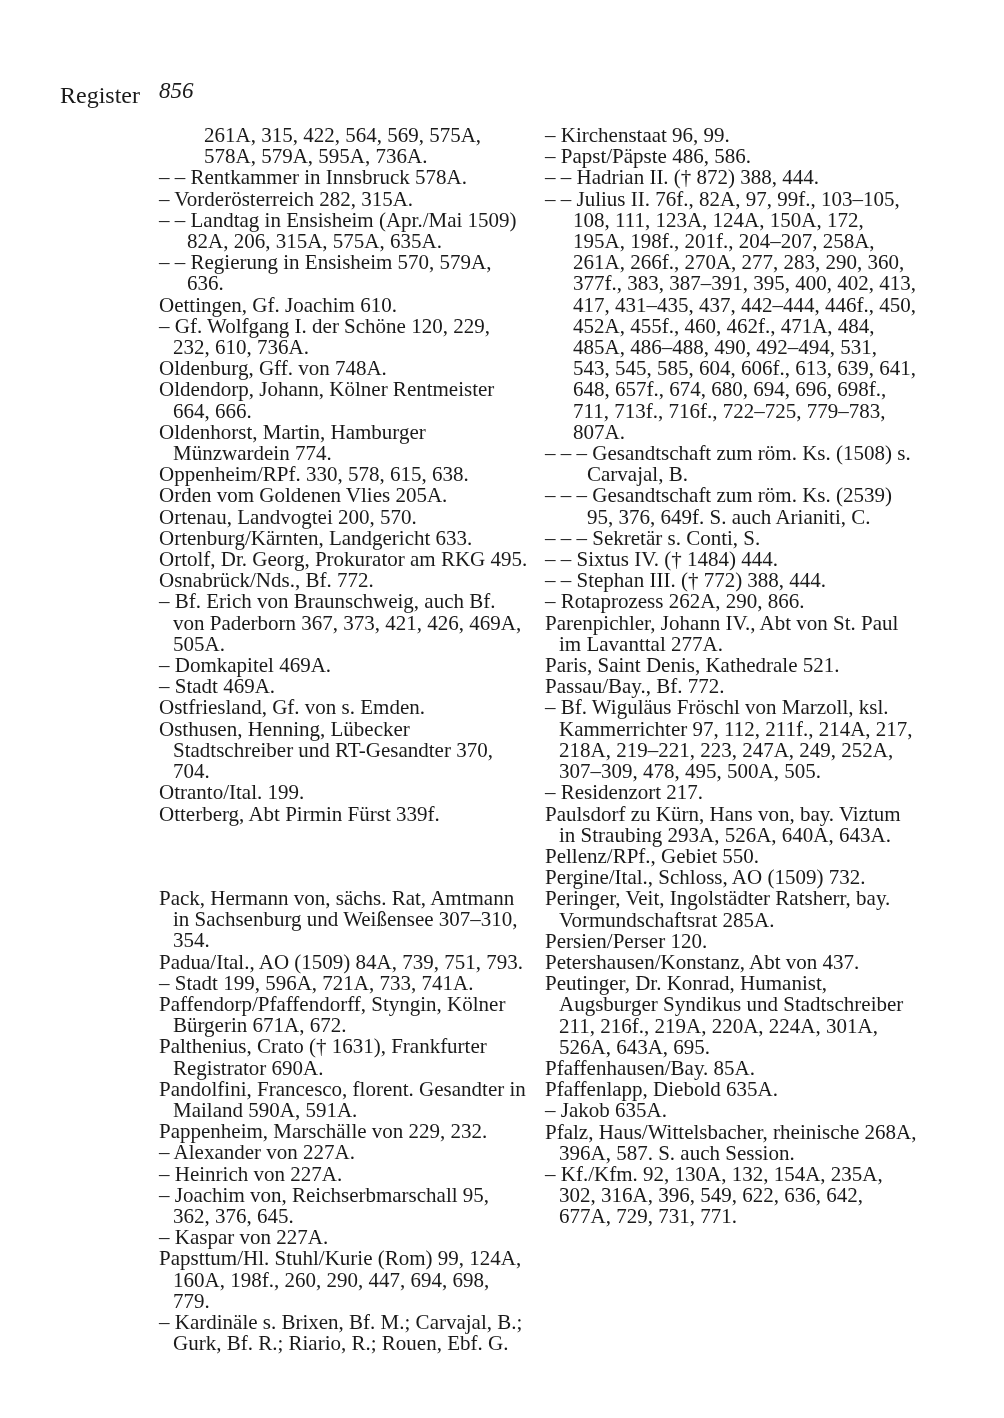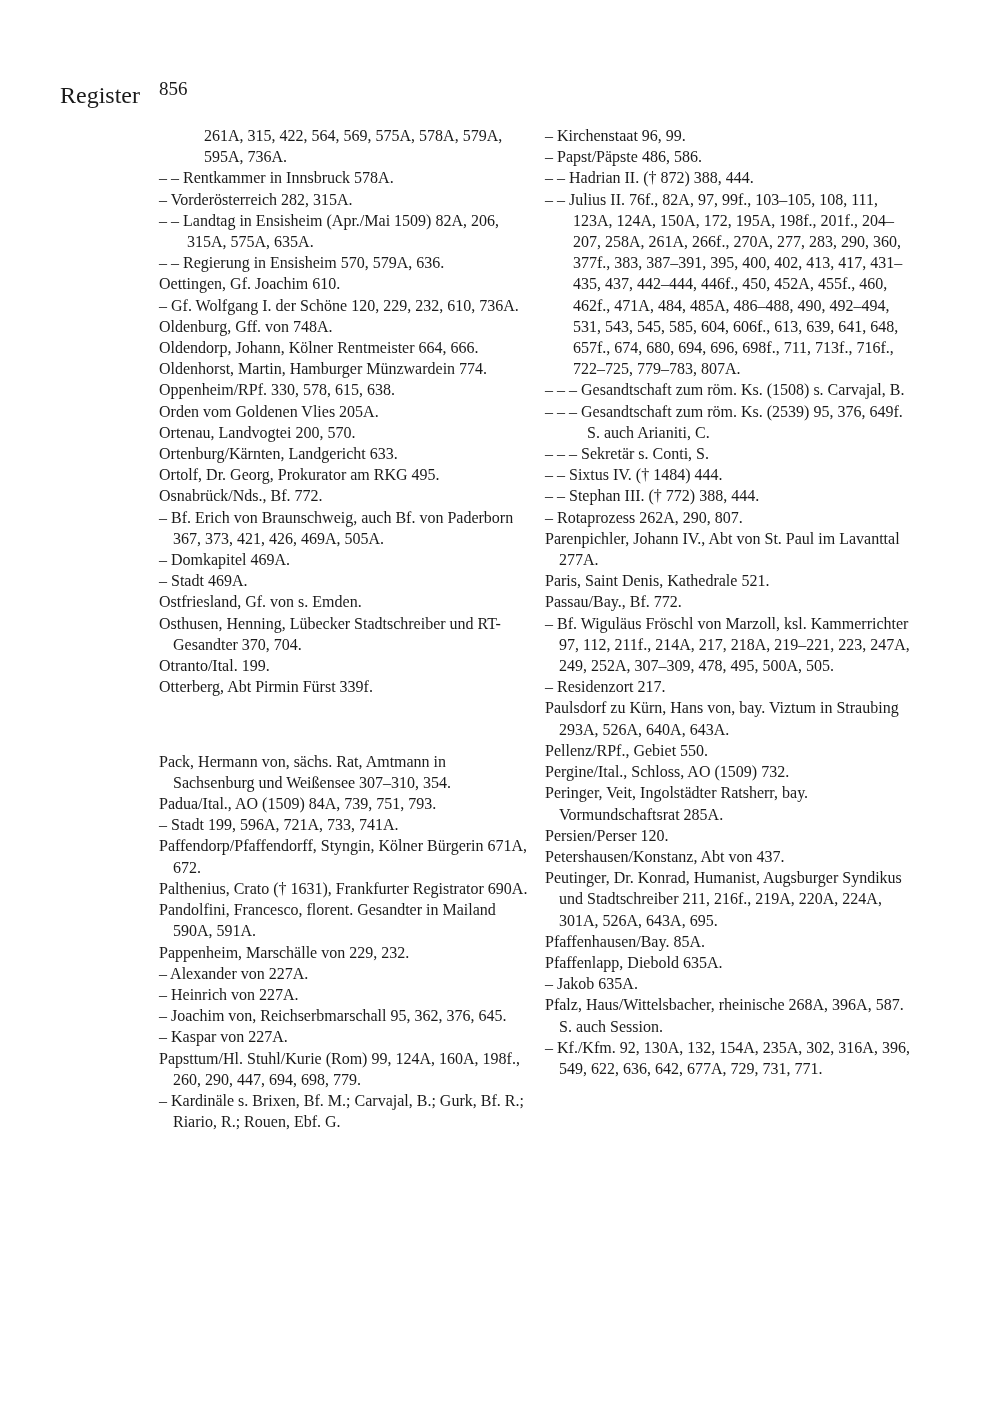--- a/index.html
+++ b/index.html
@@ -1,20 +1,20 @@
 <!DOCTYPE html>
 <html><head>
 <meta charset="utf-8">
 <style>
   html, body { margin: 0; padding: 0; background: #ffffff; }
   body { width: 1004px; height: 1418px; position: relative; overflow: hidden;
          font-family: "Liberation Serif", "DejaVu Serif", serif; color: #1a1a1a; }
-  .page-number { position: absolute; left: 159px; top: 78px; font-size: 19px; }
+  .page-number { position: absolute; left: 159px; top: 78px; font-size: 23px; font-style: italic; }
   .running-head { position: absolute; left: 0; right: 0; top: 82px; text-align: left; font-size: 24px; padding-left: 60px; }
-  .column { position: absolute; top: 125px; width: 372px; font-size: 16px; line-height: 21.2px; }
+  .column { position: absolute; top: 125px; width: 372px; font-size: 21px; line-height: 21.2px; }
   .col-left { left: 159px; }
   .col-right { left: 545px; }
   .entry { margin: 0; padding-left: 14px; text-indent: -14px; white-space: normal; }
   .entry.cont2 { padding-left: 45px; text-indent: 0; }
   .entry.sub2 { padding-left: 28px; text-indent: -28px; }
   .entry.sub3 { padding-left: 42px; text-indent: -42px; }
   .gap { height: 21.2px; }
 </style>
 </head>
 <body>
@@ -64,21 +64,21 @@
 <div class="column col-right" id="col-right">
     <p class="entry">– Kirchenstaat  96, 99.</p>
     <p class="entry">– Papst/Päpste  486, 586.</p>
     <p class="entry sub2">– – Hadrian II. († 872)  388, 444.</p>
     <p class="entry sub2">– – Julius II.  76f., 82A, 97, 99f., 103–105, 108, 111, 123A, 124A, 150A, 172, 195A, 198f., 201f., 204–207, 258A, 261A, 266f., 270A, 277, 283, 290, 360, 377f., 383, 387–391, 395, 400, 402, 413, 417, 431–435, 437, 442–444, 446f., 450, 452A, 455f., 460, 462f., 471A, 484, 485A, 486–488, 490, 492–494, 531, 543, 545, 585, 604, 606f., 613, 639, 641, 648, 657f., 674, 680, 694, 696, 698f., 711, 713f., 716f., 722–725, 779–783, 807A.</p>
     <p class="entry sub3">– – – Gesandtschaft zum röm. Ks. (1508) s. Carvajal, B.</p>
     <p class="entry sub3">– – – Gesandtschaft zum röm. Ks. (2539)  95, 376, 649f. S. auch Arianiti, C.</p>
     <p class="entry sub3">– – – Sekretär s. Conti, S.</p>
     <p class="entry sub2">– – Sixtus IV. († 1484)  444.</p>
     <p class="entry sub2">– – Stephan III. († 772)  388, 444.</p>
-    <p class="entry">– Rotaprozess  262A, 290, 807.</p>
+    <p class="entry">– Rotaprozess  262A, 290, 866.</p>
     <p class="entry">Parenpichler, Johann IV., Abt von St. Paul im Lavanttal  277A.</p>
     <p class="entry">Paris, Saint Denis, Kathedrale  521.</p>
     <p class="entry">Passau/Bay., Bf.  772.</p>
     <p class="entry">– Bf. Wiguläus Fröschl von Marzoll, ksl. Kammerrichter  97, 112, 211f., 214A, 217, 218A, 219–221, 223, 247A, 249, 252A, 307–309, 478, 495, 500A, 505.</p>
     <p class="entry">– Residenzort  217.</p>
     <p class="entry">Paulsdorf zu Kürn, Hans von, bay. Viztum in Straubing  293A, 526A, 640A, 643A.</p>
     <p class="entry">Pellenz/RPf., Gebiet  550.</p>
     <p class="entry">Pergine/Ital., Schloss, AO (1509)  732.</p>
     <p class="entry">Peringer, Veit, Ingolstädter Ratsherr, bay. Vormundschaftsrat  285A.</p>
     <p class="entry">Persien/Perser  120.</p>

